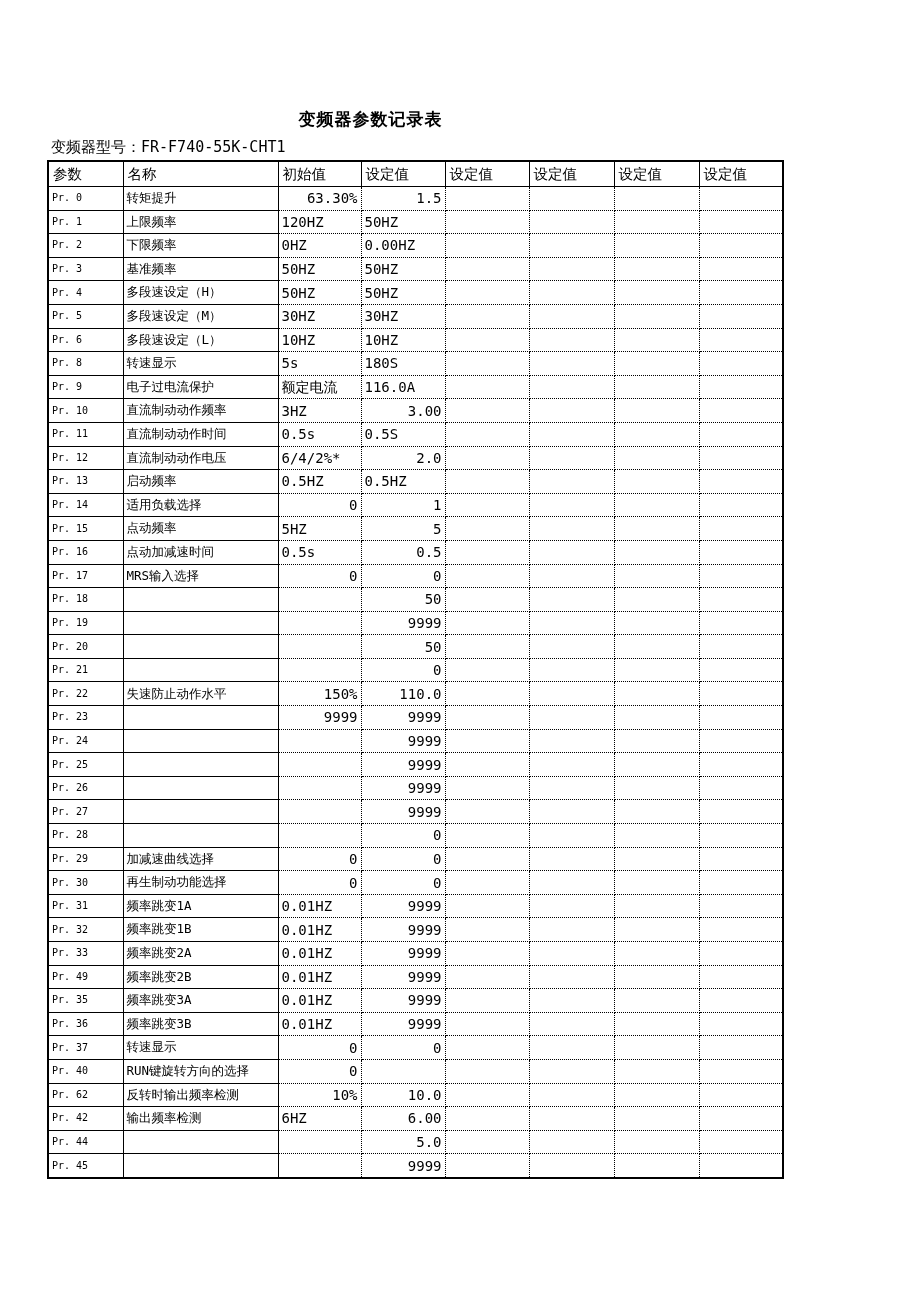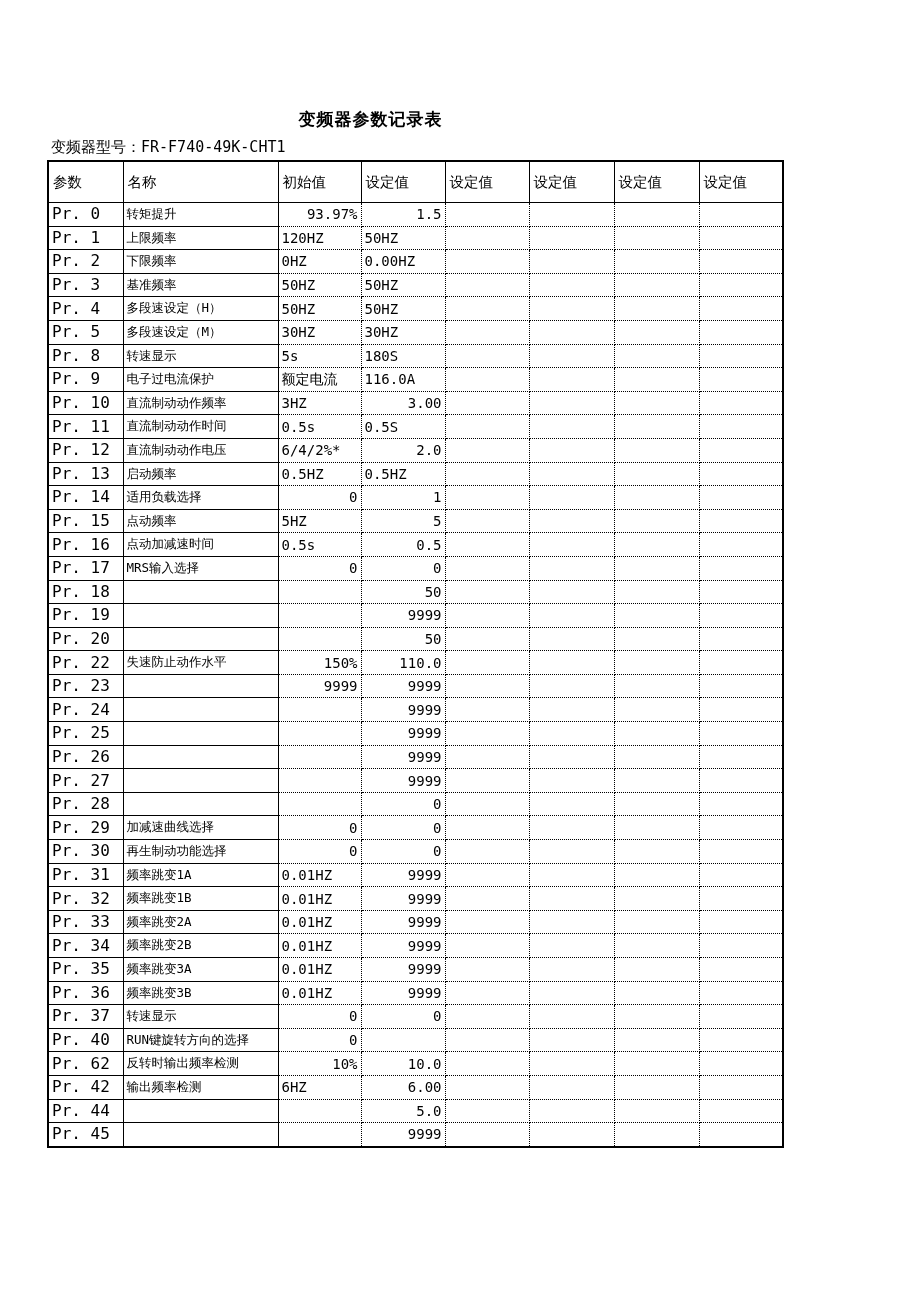--- a/index.html
+++ b/index.html
@@ -36,56 +36,56 @@
     table-layout: fixed;
     width: 735px;
     border: 2.5px solid #000000;
   }
   .param-table th {
     border: 1px solid #000000;
     font-weight: normal;
     text-align: left;
     font-size: 14.5px;
     height: 24px;
-    padding: 8px 4px;
+    padding: 0 4px;
     white-space: nowrap;
     overflow: hidden;
     vertical-align: middle;
     margin-left: 10px;
   }
   .param-table td {
     height: 22.6px;
     padding: 0 3px;
     font-size: 14px;
     white-space: nowrap;
     overflow: hidden;
     vertical-align: middle;
     line-height: 1;
   }
   .param-table td.c-param {
     border: 1px solid #000000;
-    font-size: 16px;
+    font-size: 10px;
   }
   .param-table td.c-name {
     border: 1px solid #000000;
     font-size: 12.5px;
   }
   .param-table td.c-val {
     border: 1px dotted #000000;
   }
   .param-table td.num {
     text-align: right;
   }
 </style>
 </head>
 <body>
 
 <div class="sheet">
   <div class="title">变频器参数记录表</div>
-  <div class="model-line"><span>变频器型号：</span><span>FR-F740-49K-CHT1</span></div>
+  <div class="model-line"><span>变频器型号：</span><span>FR-F740-55K-CHT1</span></div>
   <table class="param-table">
     <colgroup>
       <col style="width:75px">
       <col style="width:155px">
       <col style="width:83px">
       <col style="width:84px">
       <col style="width:84px">
       <col style="width:85px">
       <col style="width:85px">
       <col style="width:84px">
@@ -99,21 +99,21 @@
         <th>设定值</th>
         <th>设定值</th>
         <th>设定值</th>
         <th>设定值</th>
       </tr>
     </thead>
     <tbody>
         <tr>
           <td class="c-param">Pr. 0</td>
           <td class="c-name">转矩提升</td>
-          <td class="c-val num">93.97%</td>
+          <td class="c-val num">63.30%</td>
           <td class="c-val num">1.5</td>
           <td class="c-val"></td>
           <td class="c-val"></td>
           <td class="c-val"></td>
           <td class="c-val"></td>
         </tr>
         <tr>
           <td class="c-param">Pr. 1</td>
           <td class="c-name">上限频率</td>
           <td class="c-val">120HZ</td>
@@ -157,20 +157,30 @@
           <td class="c-param">Pr. 5</td>
           <td class="c-name">多段速设定（M）</td>
           <td class="c-val">30HZ</td>
           <td class="c-val">30HZ</td>
           <td class="c-val"></td>
           <td class="c-val"></td>
           <td class="c-val"></td>
           <td class="c-val"></td>
         </tr>
         <tr>
+          <td class="c-param">Pr. 6</td>
+          <td class="c-name">多段速设定（L）</td>
+          <td class="c-val">10HZ</td>
+          <td class="c-val">10HZ</td>
+          <td class="c-val"></td>
+          <td class="c-val"></td>
+          <td class="c-val"></td>
+          <td class="c-val"></td>
+        </tr>
+        <tr>
           <td class="c-param">Pr. 8</td>
           <td class="c-name">转速显示</td>
           <td class="c-val">5s</td>
           <td class="c-val">180S</td>
           <td class="c-val"></td>
           <td class="c-val"></td>
           <td class="c-val"></td>
           <td class="c-val"></td>
         </tr>
         <tr>
@@ -287,20 +297,30 @@
           <td class="c-param">Pr. 20</td>
           <td class="c-name"></td>
           <td class="c-val"></td>
           <td class="c-val num">50</td>
           <td class="c-val"></td>
           <td class="c-val"></td>
           <td class="c-val"></td>
           <td class="c-val"></td>
         </tr>
         <tr>
+          <td class="c-param">Pr. 21</td>
+          <td class="c-name"></td>
+          <td class="c-val"></td>
+          <td class="c-val num">0</td>
+          <td class="c-val"></td>
+          <td class="c-val"></td>
+          <td class="c-val"></td>
+          <td class="c-val"></td>
+        </tr>
+        <tr>
           <td class="c-param">Pr. 22</td>
           <td class="c-name">失速防止动作水平</td>
           <td class="c-val num">150%</td>
           <td class="c-val num">110.0</td>
           <td class="c-val"></td>
           <td class="c-val"></td>
           <td class="c-val"></td>
           <td class="c-val"></td>
         </tr>
         <tr>
@@ -407,21 +427,21 @@
           <td class="c-param">Pr. 33</td>
           <td class="c-name">频率跳变2A</td>
           <td class="c-val">0.01HZ</td>
           <td class="c-val num">9999</td>
           <td class="c-val"></td>
           <td class="c-val"></td>
           <td class="c-val"></td>
           <td class="c-val"></td>
         </tr>
         <tr>
-          <td class="c-param">Pr. 34</td>
+          <td class="c-param">Pr. 49</td>
           <td class="c-name">频率跳变2B</td>
           <td class="c-val">0.01HZ</td>
           <td class="c-val num">9999</td>
           <td class="c-val"></td>
           <td class="c-val"></td>
           <td class="c-val"></td>
           <td class="c-val"></td>
         </tr>
         <tr>
           <td class="c-param">Pr. 35</td>

